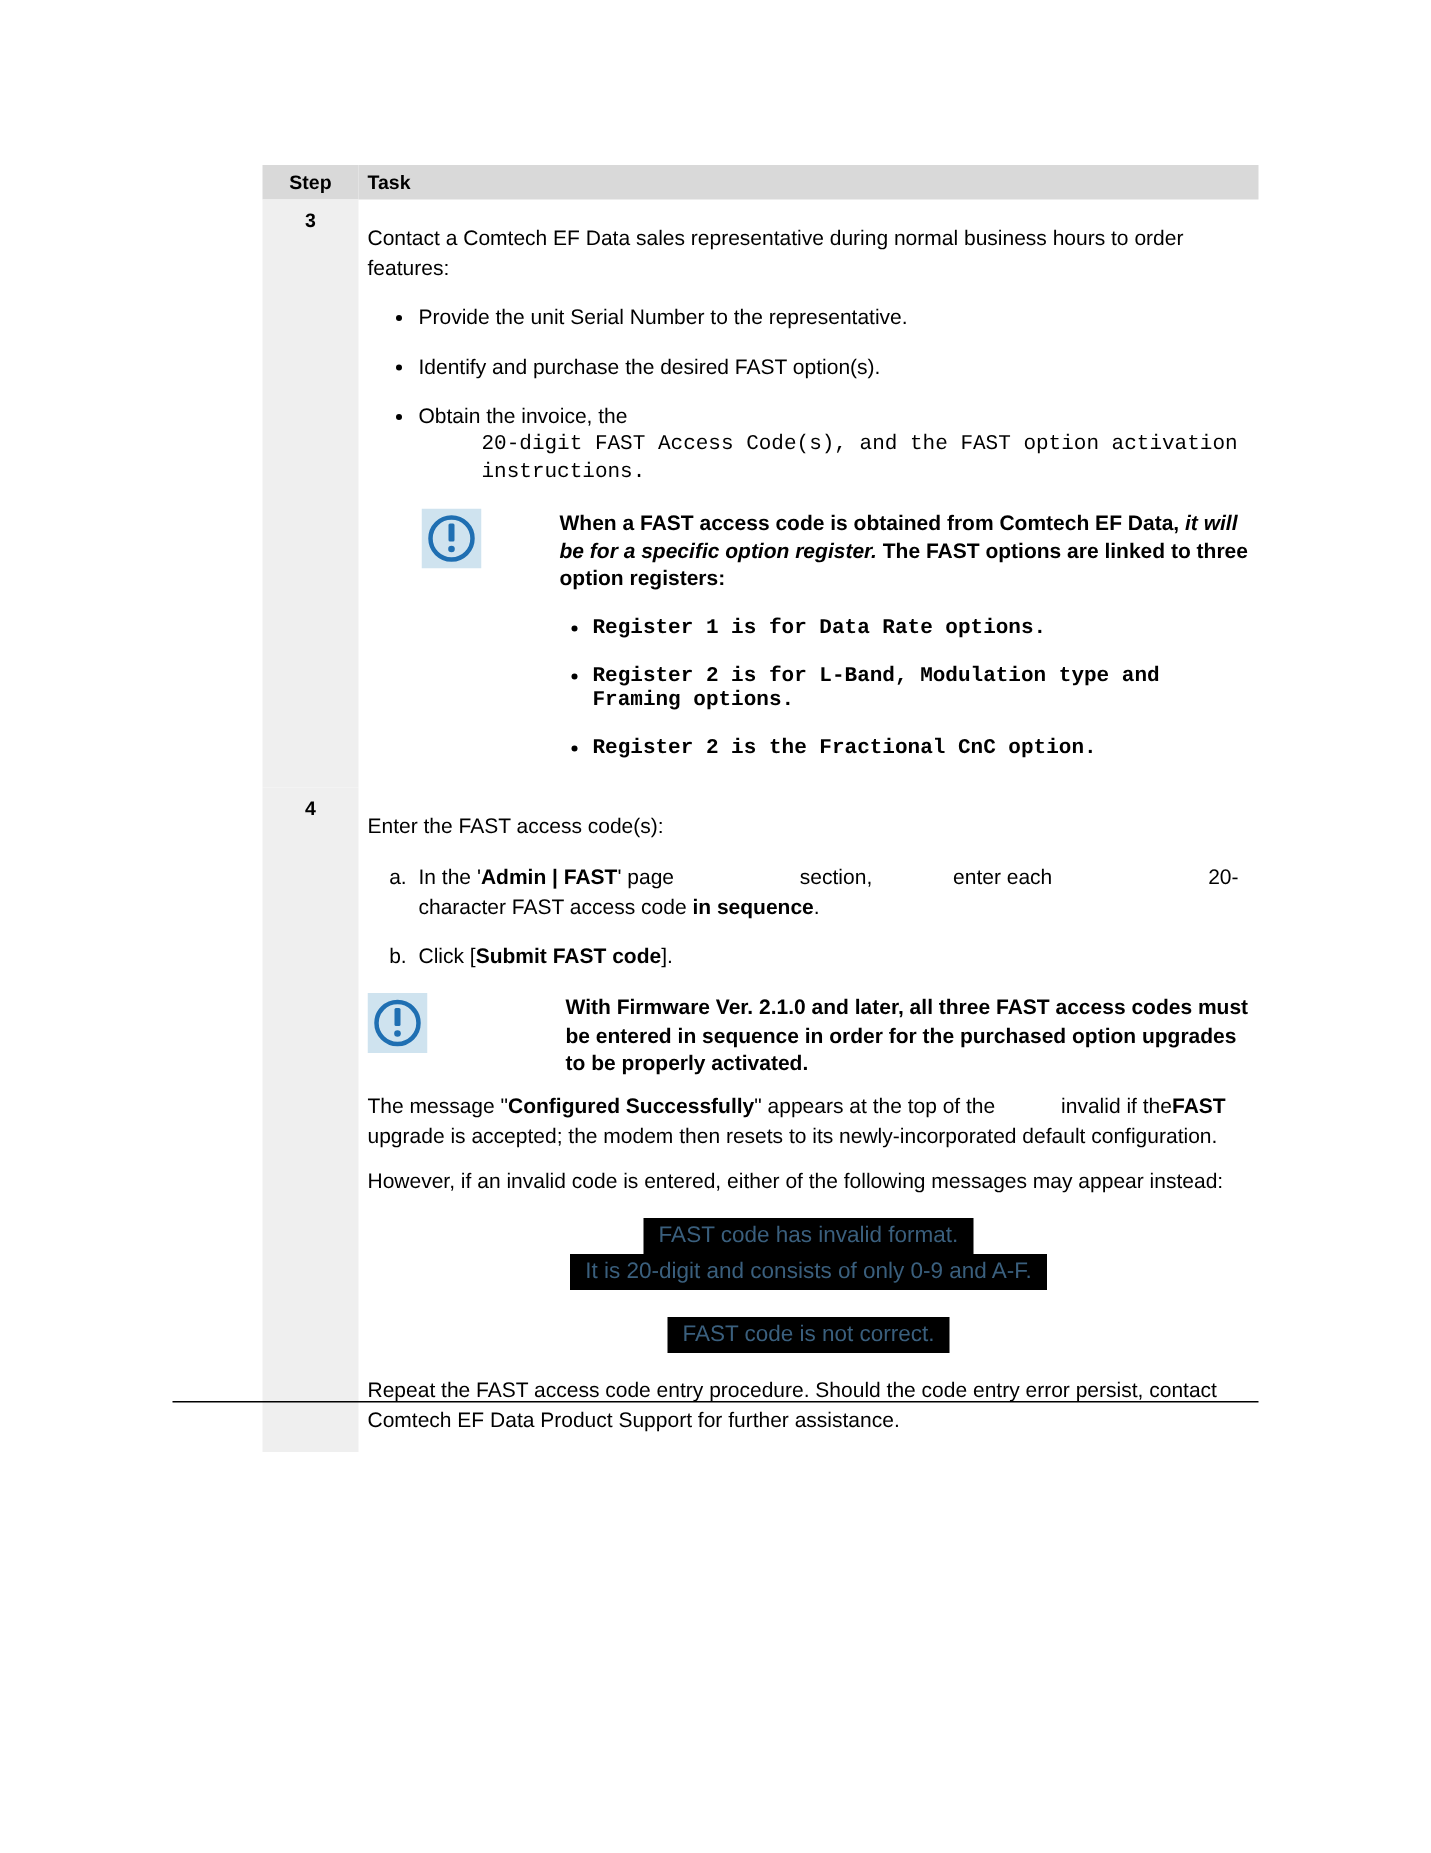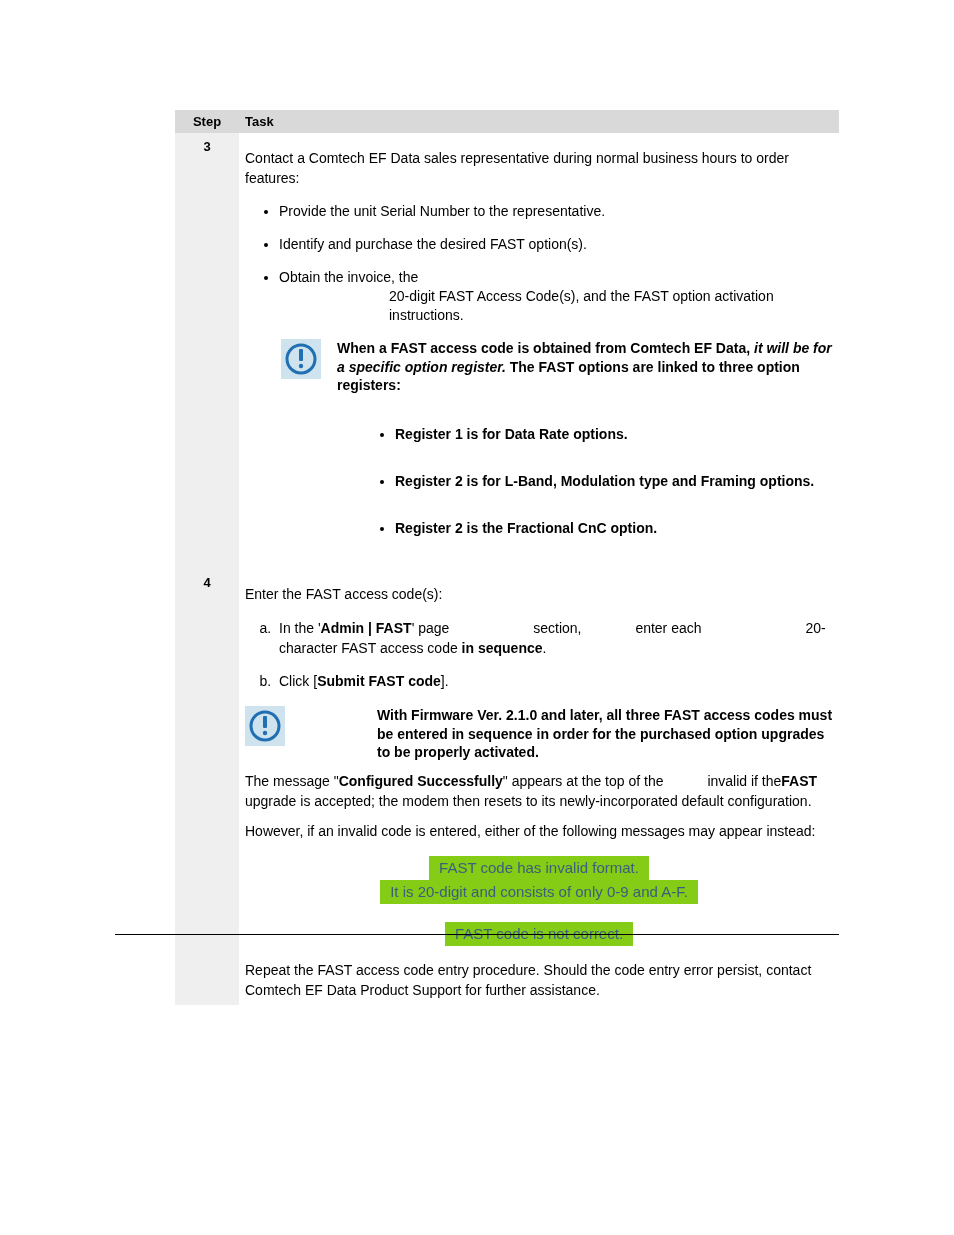--- a/index.html
+++ b/index.html
@@ -40,31 +40,31 @@
     text-align: center;
     font-weight: bold;
     font-size: 13px;
     width: 52px;
   }
   ul.b { list-style: disc; padding-left: 34px; margin: 4px 0 2px 0; }
   ul.b li { margin: 14px 0; line-height: 1.35; }
   ol.letters { list-style: lower-alpha; padding-left: 30px; margin: 10px 0; }
   ol.letters li { margin: 14px 0; padding-left: 4px; line-height: 1.4; }
   ul.sub { list-style: disc; padding-left: 150px; margin: 8px 0 6px 0; }
-  ul.sub li { margin: 31px 0; font-weight: bold; }
+  ul.sub li { margin: 16px 0; font-weight: bold; font-family: Liberation Mono, monospace; }
   .info-block { display: flex; align-items: flex-start; margin: 8px 0 6px 36px; }
   .info-block.full { margin-left: 0; }
   .info-icon-wrap { flex: 0 0 auto; margin-right: 16px; }
-  .info-text { flex: 1 1 auto; font-weight: bold; line-height: 1.35; }
+  .info-text { flex: 1 1 auto; font-weight: bold; line-height: 1.35; margin-left: 36px; }
   .italic { font-style: italic; }
   .u { }
   .bold { font-weight: bold; }
   .para { line-height: 1.4; margin: 10px 0; }
   .msg-box { display:flex; flex-direction:column; align-items:center; margin: 12px 0; }
-  .msg { background:#84cc16; padding: 3px 10px 4px 10px; margin:3px 0; font-family: "Segoe UI", Arial, sans-serif; font-size: 15px; color:#3a5f7d; }
+  .msg { background:#000000; padding: 3px 10px 4px 10px; margin:3px 0; font-family: "Segoe UI", Arial, sans-serif; font-size: 15px; color:#3a5f7d; }
   .rule { position:absolute; left:115px; right:115px; bottom:70px; border-top:1px solid #000; }
   svg.info-icon { display:block; }
 </style>
 </head>
 <body>
 <div class="page">
 
 <table class="tbl">
   <thead>
     <tr>
@@ -76,21 +76,21 @@
 
     <tr>
       <td class="step-num">3</td>
       <td>
         <div class="para">Contact a Comtech EF Data sales representative during normal business hours to order features:</div>
         <ul class="b">
           <li>Provide the unit Serial Number to the representative.</li>
           <li>Identify and purchase the desired FAST option(s).</li>
           <li>
             <span style="display:inline-block;">Obtain the invoice, the </span>
-            <span style="display:inline-block; margin-left:110px;">20-digit FAST Access Code(s), and the FAST option activation instructions.</span>
+            <span style="display:inline-block; margin-left:42px;font-family:Liberation Mono, monospace;">20-digit FAST Access Code(s), and the FAST option activation instructions.</span>
           </li>
         </ul>
         <div class="info-block">
           <div class="info-icon-wrap">
             <svg class="info-icon" width="40" height="40" viewBox="0 0 40 40">
               <rect x="0" y="0" width="40" height="40" fill="#cfe3ef"></rect>
               <circle cx="20" cy="20" r="14" fill="none" stroke="#1f6fb2" stroke-width="3"></circle>
               <rect x="18" y="10" width="4" height="12" rx="1" fill="#1f6fb2"></rect>
               <circle cx="20" cy="27" r="2.2" fill="#1f6fb2"></circle>
             </svg>

